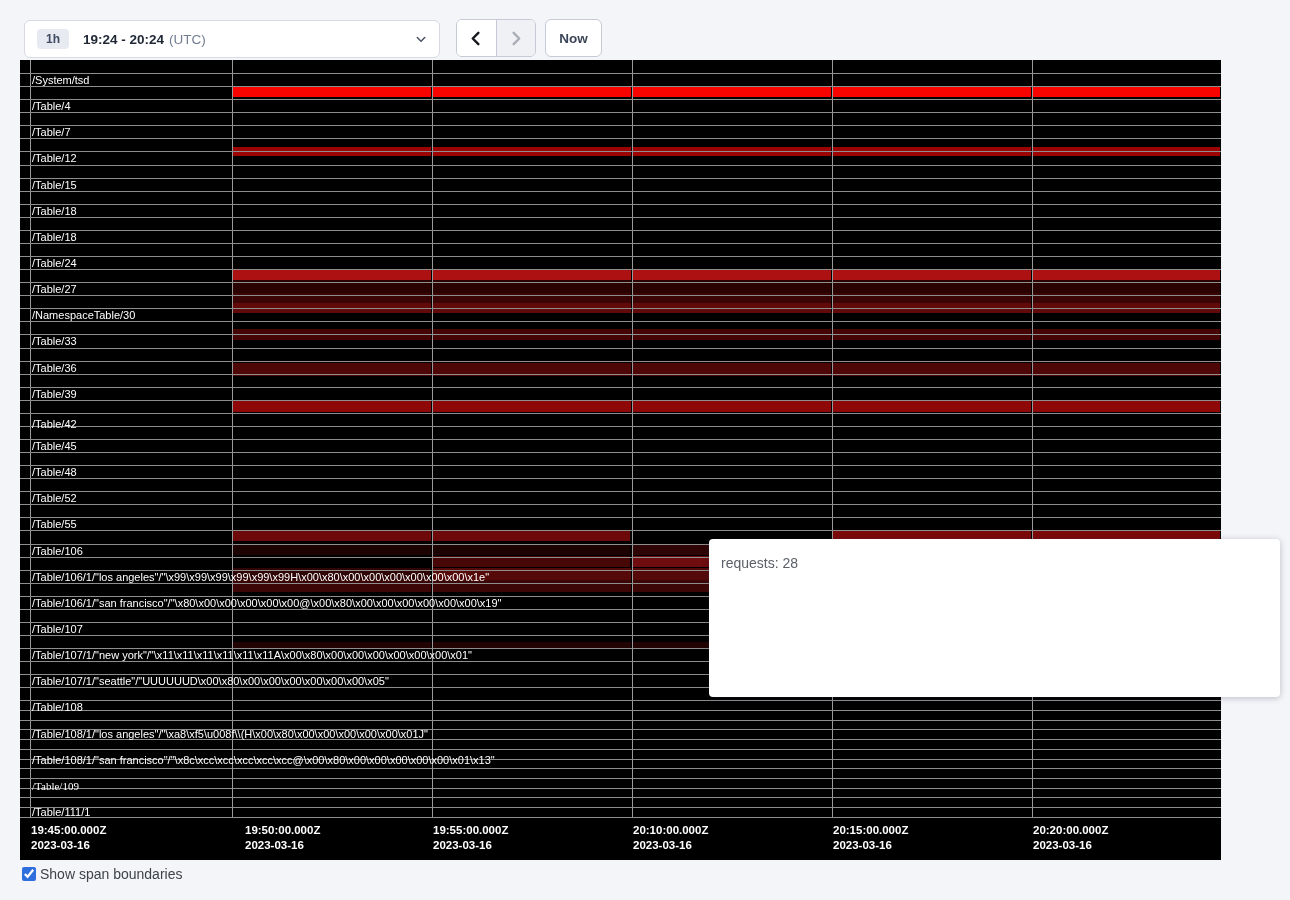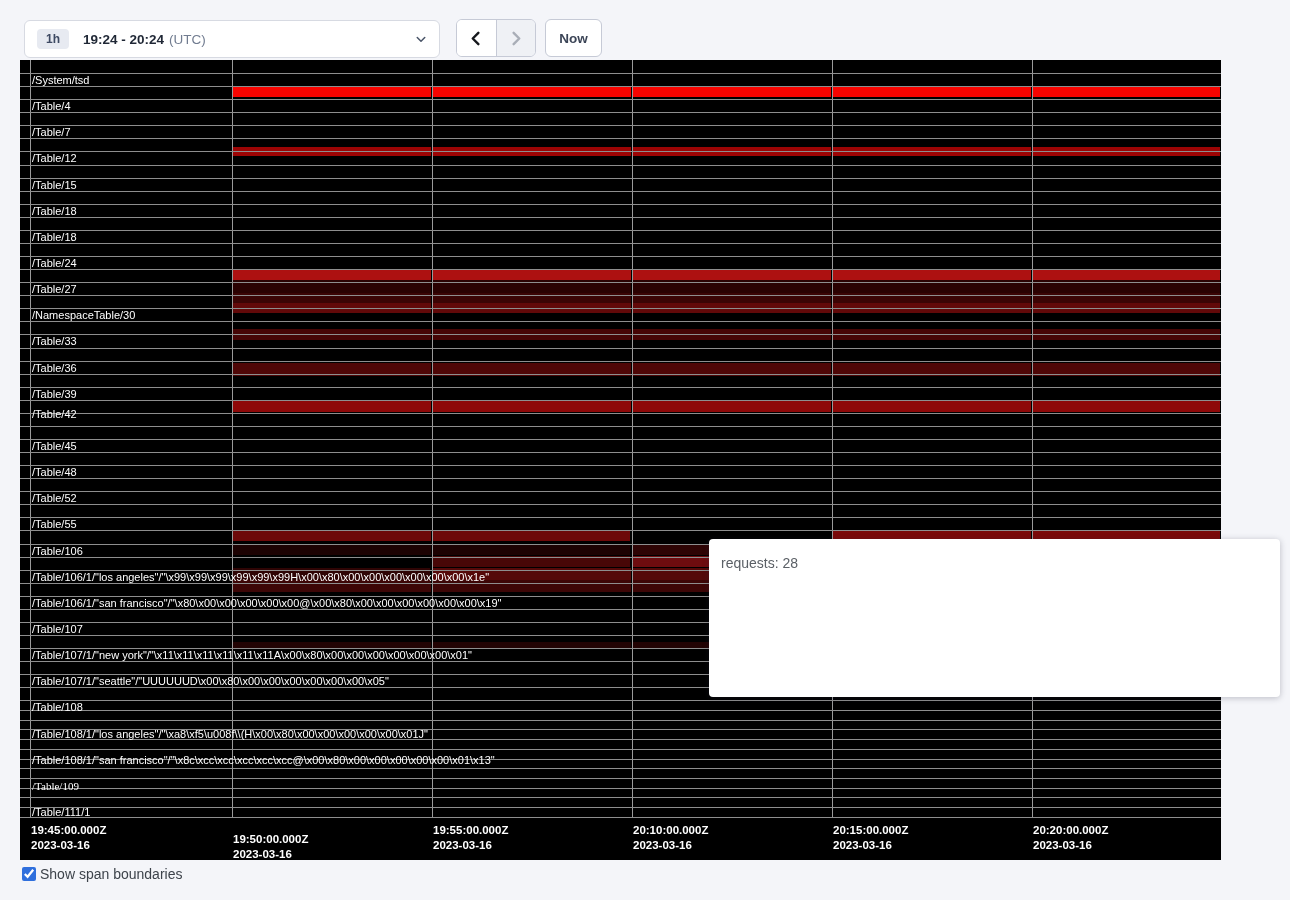--- a/index.html
+++ b/index.html
@@ -259,21 +259,21 @@
       <div class="row-label" style="top: 92.483px; color: rgb(255, 255, 255);">/Table/12</div>
       <div class="row-label" style="top: 118.621px; color: rgb(255, 255, 255);">/Table/15</div>
       <div class="row-label" style="top: 144.759px; color: rgb(255, 255, 255);">/Table/18</div>
       <div class="row-label" style="top: 170.897px; color: rgb(255, 255, 255);">/Table/18</div>
       <div class="row-label" style="top: 197.035px; color: rgb(255, 255, 255);">/Table/24</div>
       <div class="row-label" style="top: 223.173px; color: rgb(255, 255, 255);">/Table/27</div>
       <div class="row-label" style="top: 249.311px; color: rgb(255, 255, 255);">/NamespaceTable/30</div>
       <div class="row-label" style="top: 275.449px; color: rgb(255, 255, 255);">/Table/33</div>
       <div class="row-label" style="top: 301.587px; color: rgb(255, 255, 255);">/Table/36</div>
       <div class="row-label" style="top: 327.725px; color: rgb(255, 255, 255);">/Table/39</div>
-      <div class="row-label" style="top: 348px; color: rgb(255, 255, 255); text-align: center;">/Table/42</div>
+      <div class="row-label" style="top: 358px; color: rgb(255, 255, 255); text-align: center;">/Table/42</div>
       <div class="row-label" style="top: 380.001px; color: rgb(255, 255, 255);">/Table/45</div>
       <div class="row-label" style="top: 406.139px; color: rgb(255, 255, 255);">/Table/48</div>
       <div class="row-label" style="top: 432.277px; color: rgb(255, 255, 255);">/Table/52</div>
       <div class="row-label" style="top: 458.415px; color: rgb(255, 255, 255);">/Table/55</div>
       <div class="row-label" style="top: 484.553px; color: rgb(255, 255, 255);">/Table/106</div>
       <div class="row-label" style="top: 510.691px; color: rgb(255, 255, 255);">/Table/106/1/"los angeles"/"\x99\x99\x99\x99\x99\x99H\x00\x80\x00\x00\x00\x00\x00\x00\x1e"</div>
       <div class="row-label" style="top: 536.829px; color: rgb(255, 255, 255);">/Table/106/1/"san francisco"/"\x80\x00\x00\x00\x00\x00@\x00\x80\x00\x00\x00\x00\x00\x00\x19"</div>
       <div class="row-label" style="top: 562.967px; color: rgb(255, 255, 255);">/Table/107</div>
       <div class="row-label" style="top: 589.105px; color: rgb(255, 255, 255);">/Table/107/1/"new york"/"\x11\x11\x11\x11\x11\x11A\x00\x80\x00\x00\x00\x00\x00\x00\x01"</div>
       <div class="row-label" style="top: 615.243px; color: rgb(255, 255, 255);">/Table/107/1/"seattle"/"UUUUUUD\x00\x80\x00\x00\x00\x00\x00\x00\x05"</div>
@@ -281,21 +281,21 @@
       <div class="row-label" style="top: 667.519px; color: rgb(255, 255, 255);">/Table/108/1/"los angeles"/"\xa8\xf5\u008f\\(H\x00\x80\x00\x00\x00\x00\x00\x01J"</div>
       <div class="row-label" style="top: 693.657px; color: rgb(255, 255, 255);">/Table/108/1/"san francisco"/"\x8c\xcc\xcc\xcc\xcc\xcc@\x00\x80\x00\x00\x00\x00\x00\x01\x13"</div>
       <div class="row-label" style="top: 719.795px; color: rgb(255, 255, 255); font-family: Liberation Serif, serif;">/Table/109</div>
       <div class="row-label" style="top: 745.933px; color: rgb(255, 255, 255);">/Table/111/1</div>
     </div>
   <div id="axis-layer">
       <div class="x-tick" style="left: 11px; top: 763px;">
         <div>19:45:00.000Z</div>
         <div>2023-03-16</div>
       </div>
-      <div class="x-tick" style="left: 213px; top: 763px; margin-top: 9px;">
+      <div class="x-tick" style="left: 225px; top: 763px;">
         <div>19:50:00.000Z</div>
         <div>2023-03-16</div>
       </div>
       <div class="x-tick" style="left: 413px; top: 763px;">
         <div>19:55:00.000Z</div>
         <div>2023-03-16</div>
       </div>
       <div class="x-tick" style="left: 613px; top: 763px;">
         <div>20:10:00.000Z</div>
         <div>2023-03-16</div>

